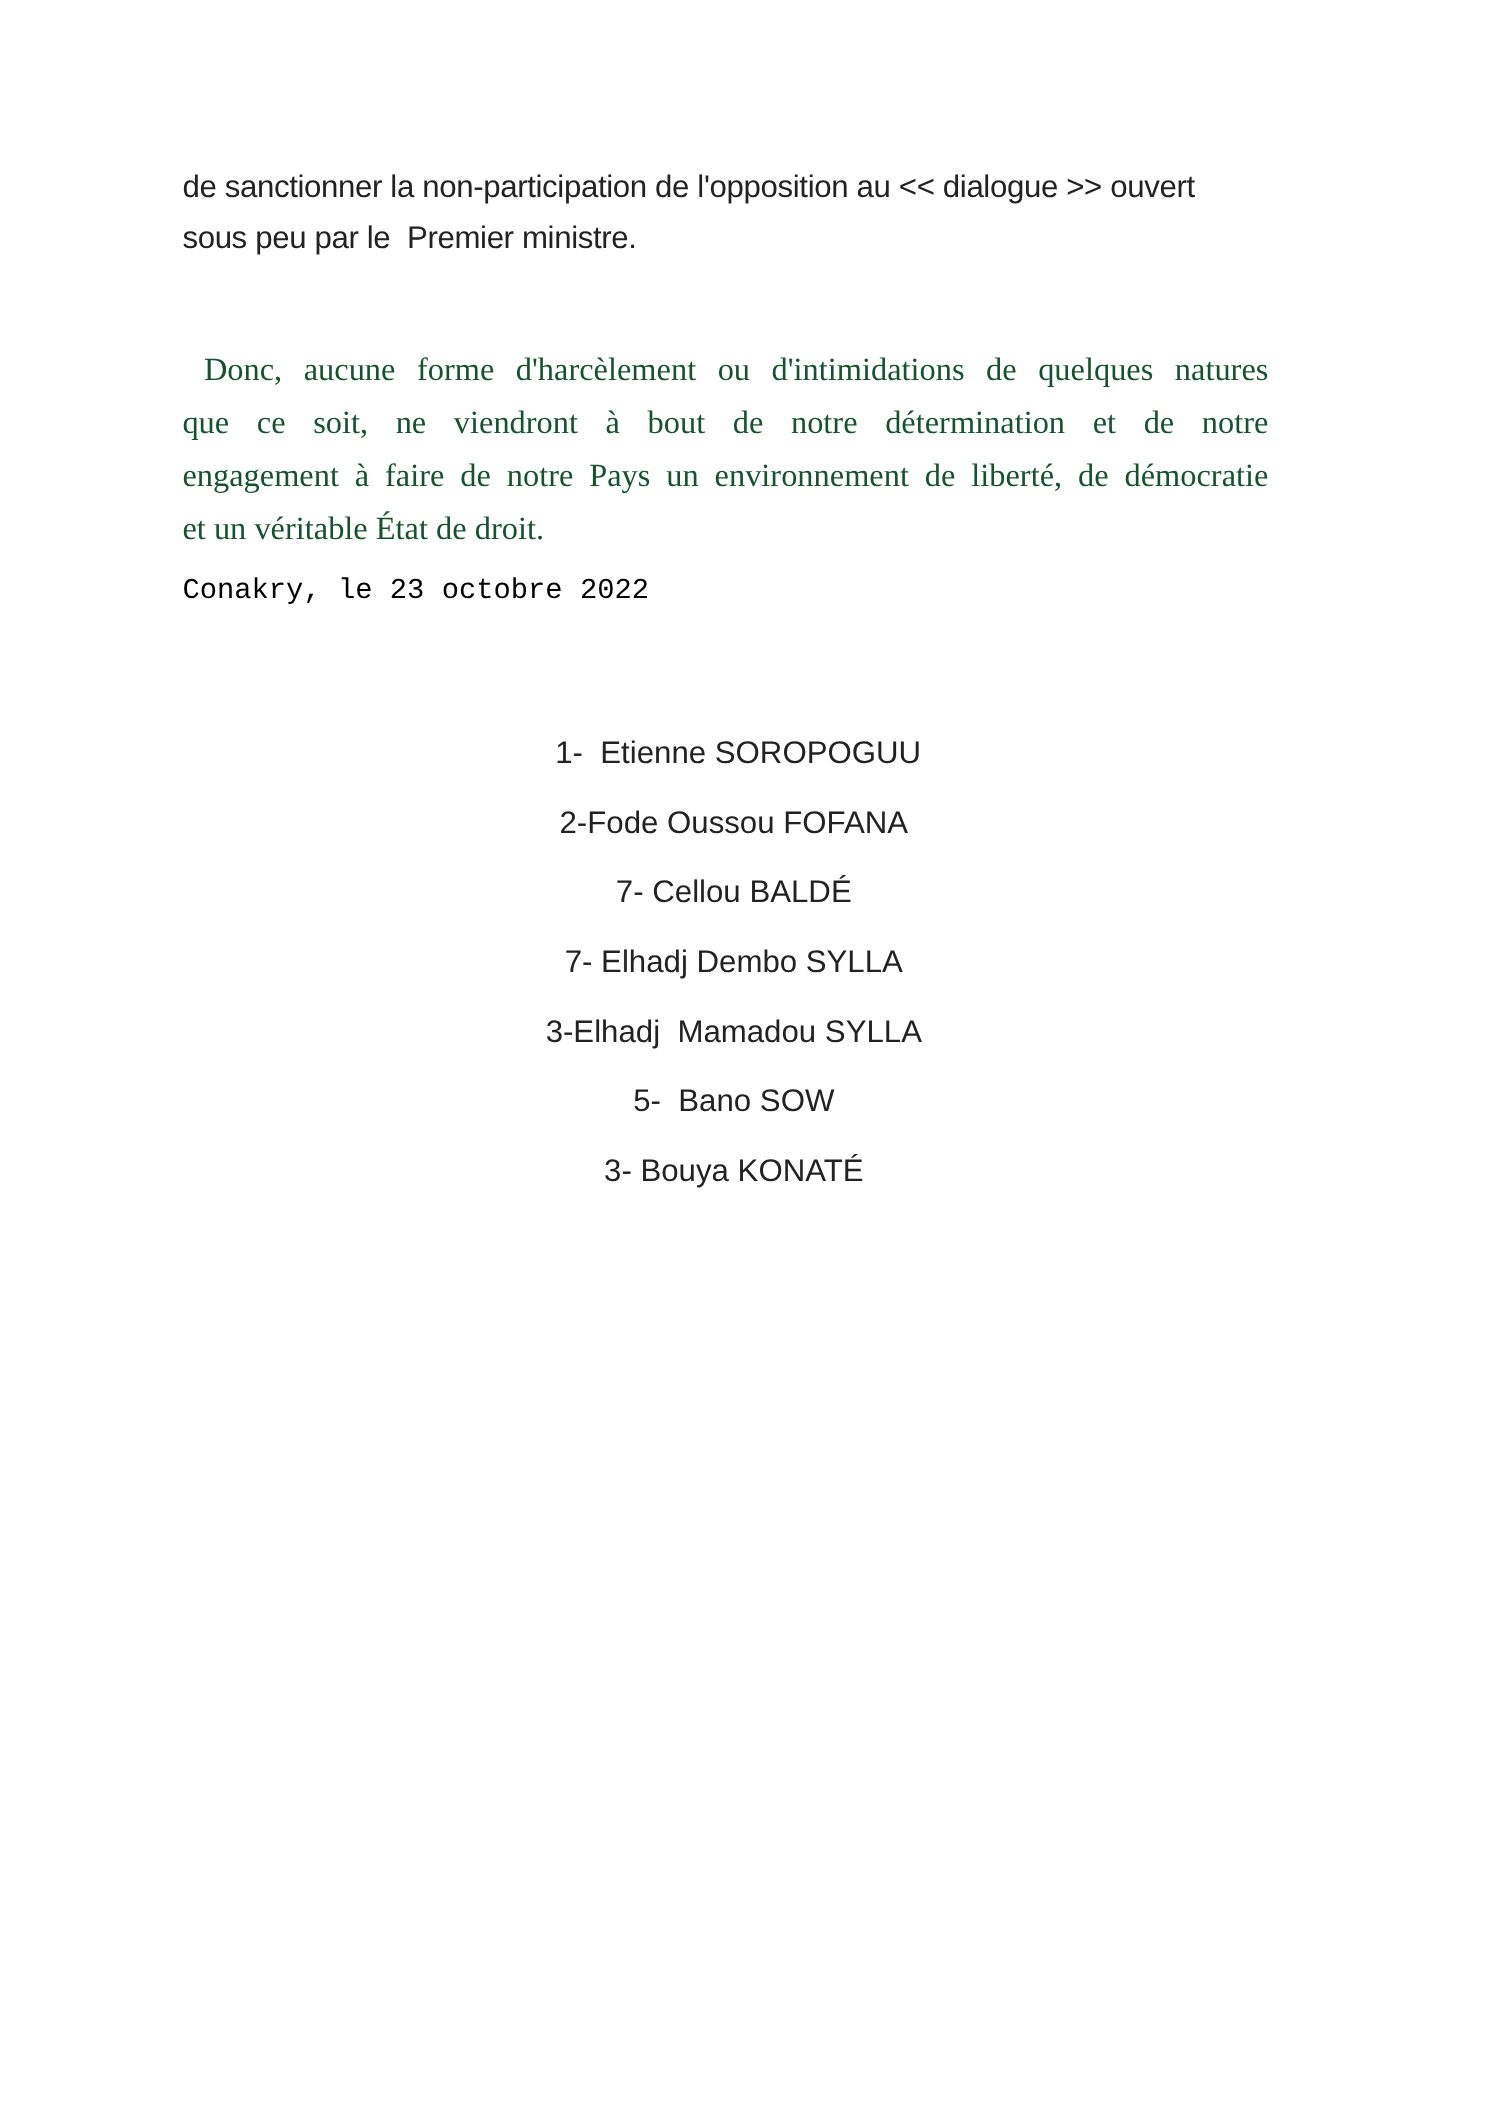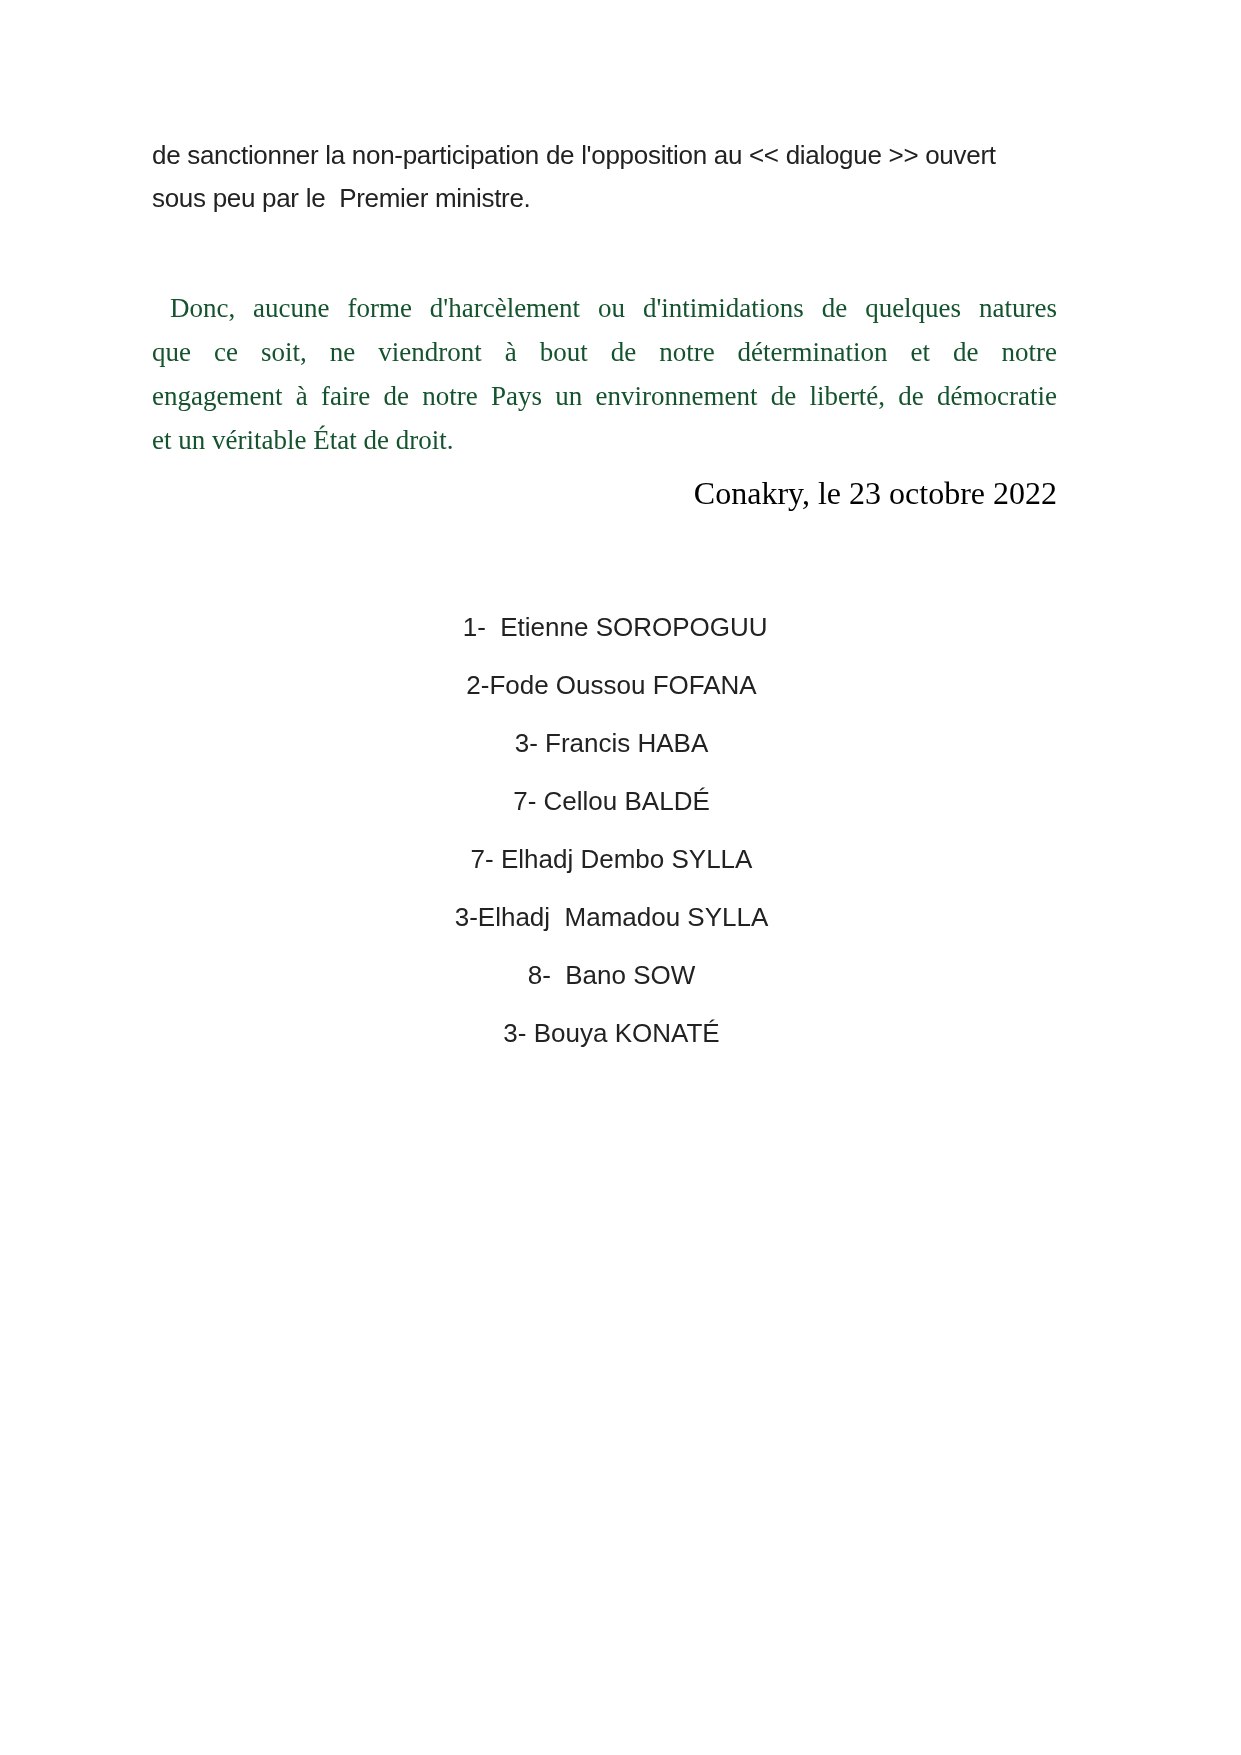--- a/index.html
+++ b/index.html
@@ -44,23 +44,23 @@
     text-align: justify;
     text-align-last: justify;
     white-space: pre-wrap;
   }
   .para2 .lastline {
     text-align: center;
     text-align-last: left;
   }
   .dateline {
     margin-top: 12px;
-    text-align: right;
-    font-family: Liberation Serif, serif;
-    font-size: 32px;
+    text-align: left;
+    font-family: Liberation Mono, monospace;
+    font-size: 24px;
     line-height: 38px;
     color: #000000;
   }
   .signatories {
     margin-top: 98px;
     padding-left: 14px;
     font-family: "Liberation Sans", sans-serif;
     font-size: 26px;
     color: #222222;
   }
@@ -87,22 +87,21 @@
       <div class="jline">que ce soit, ne viendront à bout de notre détermination et de notre</div>
       <div class="jline">engagement à faire de notre Pays un environnement de liberté, de démocratie</div>
       <div class="jline lastline">et un véritable État de droit.</div>
     </div>
 
     <div class="dateline">Conakry, le 23 octobre 2022</div>
 
     <div class="signatories">
       <div class="signatory"> 1-  Etienne SOROPOGUU</div>
       <div class="signatory">2-Fode Oussou FOFANA</div>
-      <div class="signatory">3- Francis HABA</div>
       <div class="signatory">7- Cellou BALDÉ</div>
       <div class="signatory">7- Elhadj Dembo SYLLA</div>
       <div class="signatory">3-Elhadj  Mamadou SYLLA</div>
-      <div class="signatory">8-  Bano SOW</div>
+      <div class="signatory">5-  Bano SOW</div>
       <div class="signatory">3- Bouya KONATÉ</div>
     </div>
 
   </div>
 </div>
 
 </body></html>

